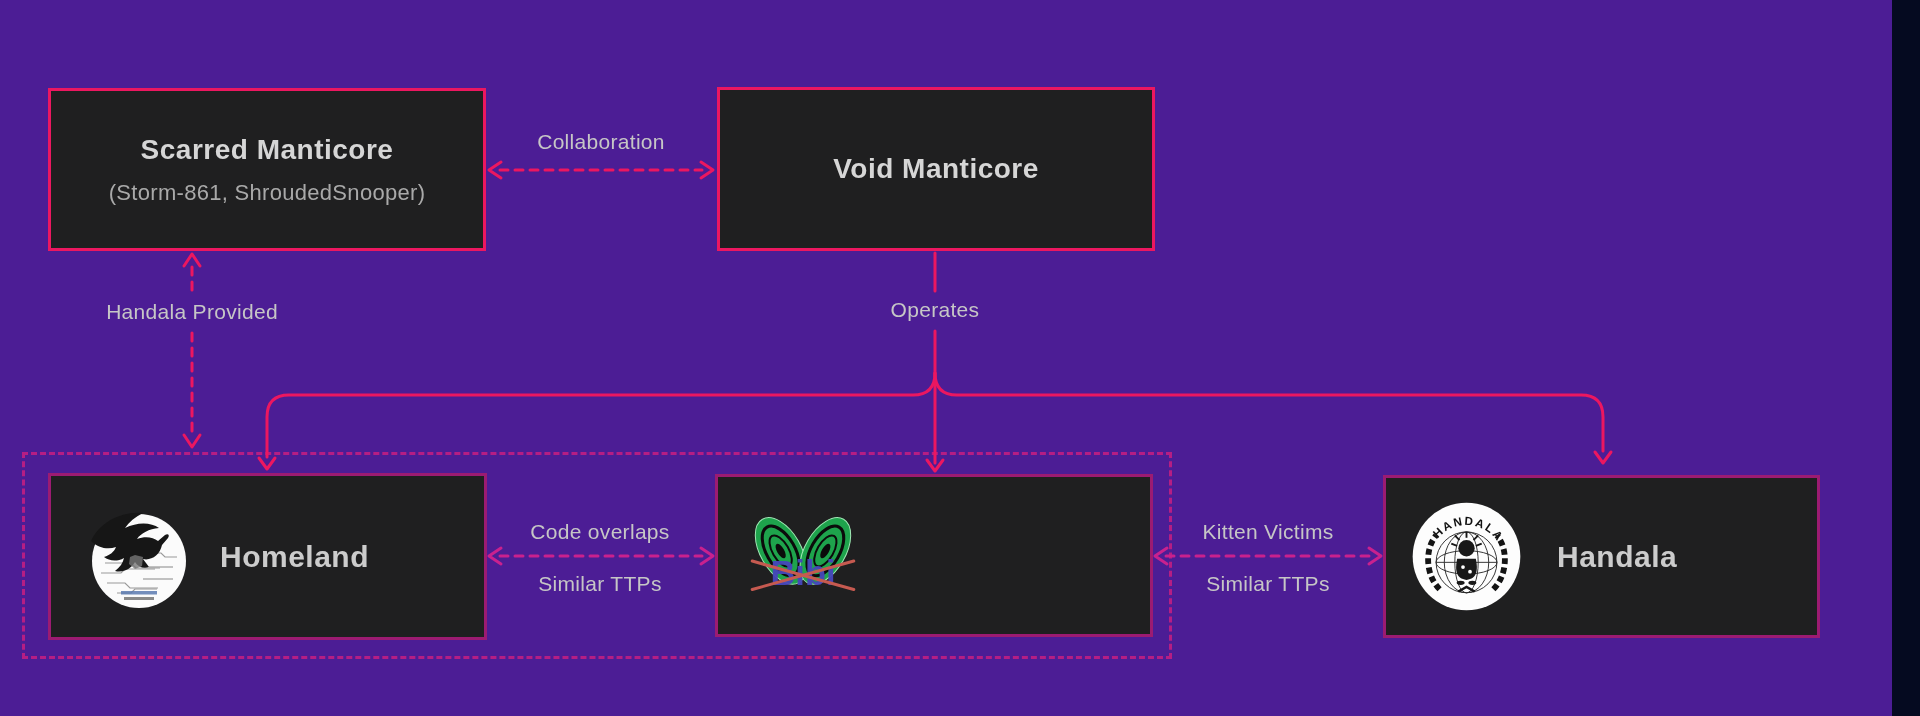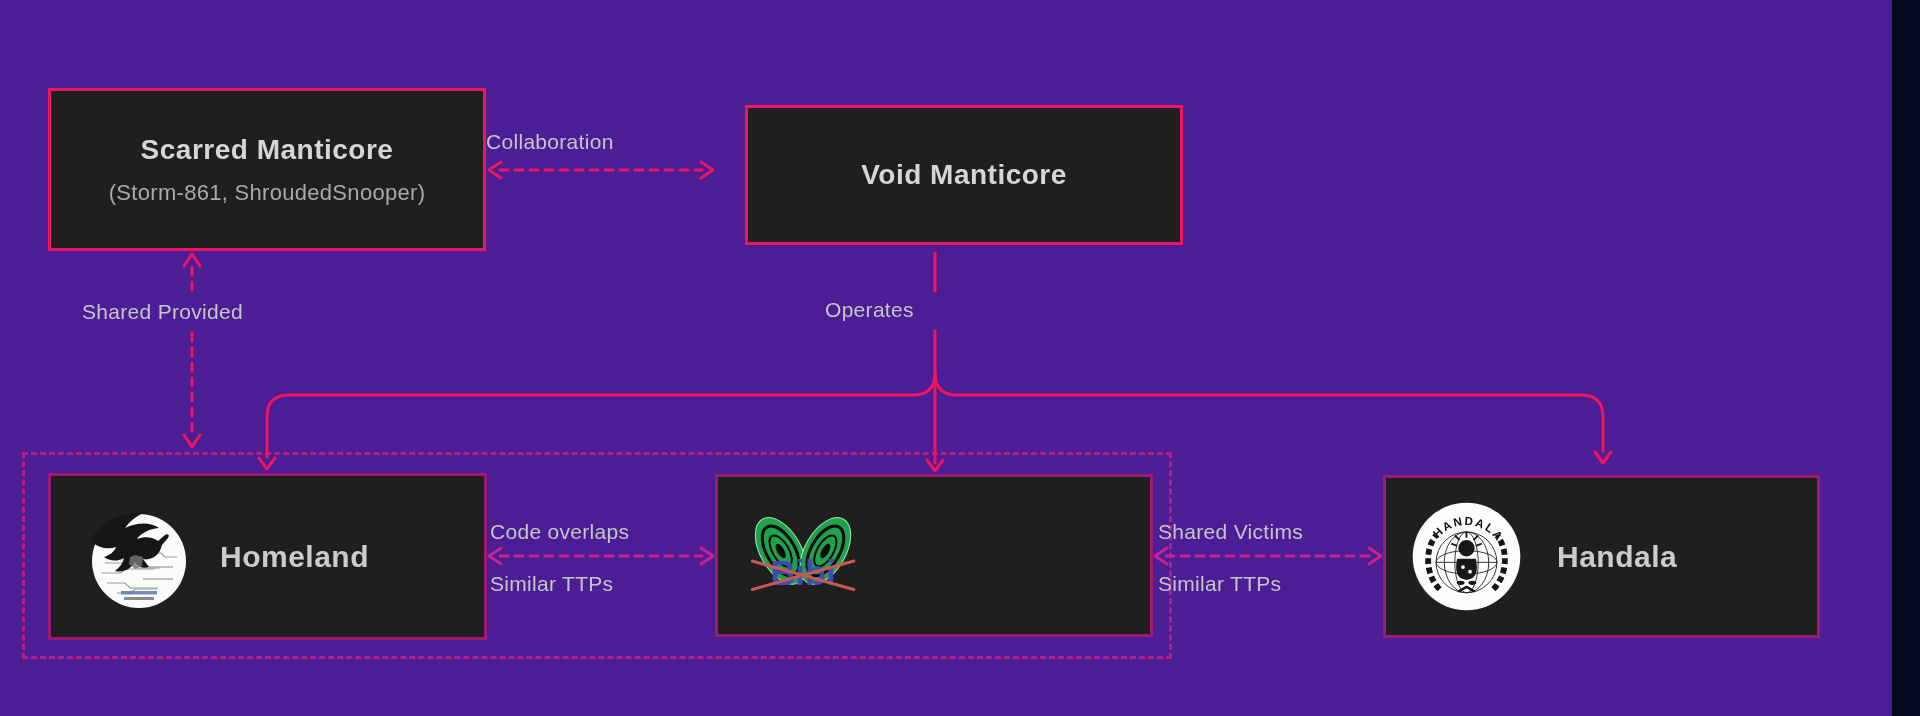--- a/index.html
+++ b/index.html
@@ -4,27 +4,27 @@
 <style>
   html,body {margin:0; padding:0; background:#000;}
   .canvas {position:relative; width:1920px; height:716px; background:#4c1d95; overflow:hidden;
            font-family:"Liberation Sans", sans-serif;}
   .node {position:absolute; background:#1f1f20; box-sizing:border-box; display:flex;}
   .node-top {border:3px solid #ec1760; flex-direction:column; align-items:center; justify-content:center; gap:14px; z-index:3;}
   .node-bottom {border:3px solid #9c1b72; flex-direction:row; align-items:center; z-index:3;}
   .node-title {font-size:28px; font-weight:bold; color:#d6d6d6; letter-spacing:0.5px;}
   .node-sub {font-size:22px; color:#a9a9a9; letter-spacing:0.3px;}
   .bottom-title {font-size:30px; font-weight:bold; color:#cccccc; line-height:45px; letter-spacing:0.5px;}
-  .edge-label {position:absolute; color:#c6c6c6; font-size:21px; z-index:4; letter-spacing:0.3px;}
+  .edge-label {position:absolute; color:#c6c6c6; font-size:21px; text-align:center; z-index:4; letter-spacing:0.3px;}
   .dashed-container {position:absolute; left:22px; top:452px; width:1150px; height:207px;
                      border:3px dashed #b51e84; box-sizing:border-box; z-index:1;}
   svg.overlay {position:absolute; left:0; top:0; z-index:2;}
   .logo {flex:0 0 auto;}
   #scarred  {left:48px;  top:88px;  width:438px; height:163px;}
-  #voidm    {left:717px; top:105px;  width:438px; height:140px;margin-left:28px;}
+  #voidm    {left:717px; top:87px;  width:438px; height:164px;}
   #homeland {left:48px;  top:473px; width:439px; height:167px; padding-left:32px; gap:25px;}
   #karma    {left:715px; top:474px; width:438px; height:163px; padding-left:18px; gap:18px;}
   #handala  {left:1383px;top:475px; width:437px; height:163px; padding-left:22px; gap:32px;}
   .right-strip {position:absolute; left:1892px; top:0; width:28px; height:716px; background:#050a20; z-index:5;}
 </style>
 </head>
 <body>
 
 <div class="canvas">
 
@@ -71,25 +71,25 @@
   <div id="scarred" class="node node-top">
     <div class="node-title">Scarred Manticore</div>
     <div class="node-sub">(Storm-861, ShroudedSnooper)</div>
   </div>
 
   <div id="voidm" class="node node-top">
     <div class="node-title">Void Manticore</div>
   </div>
 
   <div class="edge-label" style="left:486px; top:130px; width:230px;">Collaboration</div>
-  <div class="edge-label" style="left:82px; top:300px; width:220px;">Shared Provided</div>
+  <div class="edge-label" style="left:82px; top:300px; width:220px;">Handala Provided</div>
   <div class="edge-label" style="left:825px; top:298px; width:220px;">Operates</div>
   <div class="edge-label" style="left:490px; top:520px; width:220px;">Code overlaps</div>
   <div class="edge-label" style="left:490px; top:572px; width:220px;">Similar TTPs</div>
-  <div class="edge-label" style="left:1158px; top:520px; width:220px;">Shared Victims</div>
+  <div class="edge-label" style="left:1158px; top:520px; width:220px;">Kitten Victims</div>
   <div class="edge-label" style="left:1158px; top:572px; width:220px;">Similar TTPs</div>
 
   <div id="homeland" class="node node-bottom">
     <svg class="logo" width="112" height="112" viewBox="0 0 112 112">
       <circle cx="56" cy="60" r="47" fill="#fbfbfb"></circle>
       <g stroke="#9a9a9a" stroke-width="1.2" fill="none">
         <path d="M22 62 h26 l5 5 h24"></path>
         <path d="M18 72 h20 l4 -4 h30"></path>
         <path d="M24 82 h18 l5 5 h28"></path>
         <path d="M34 92 h14 l4 -4 h22"></path>

